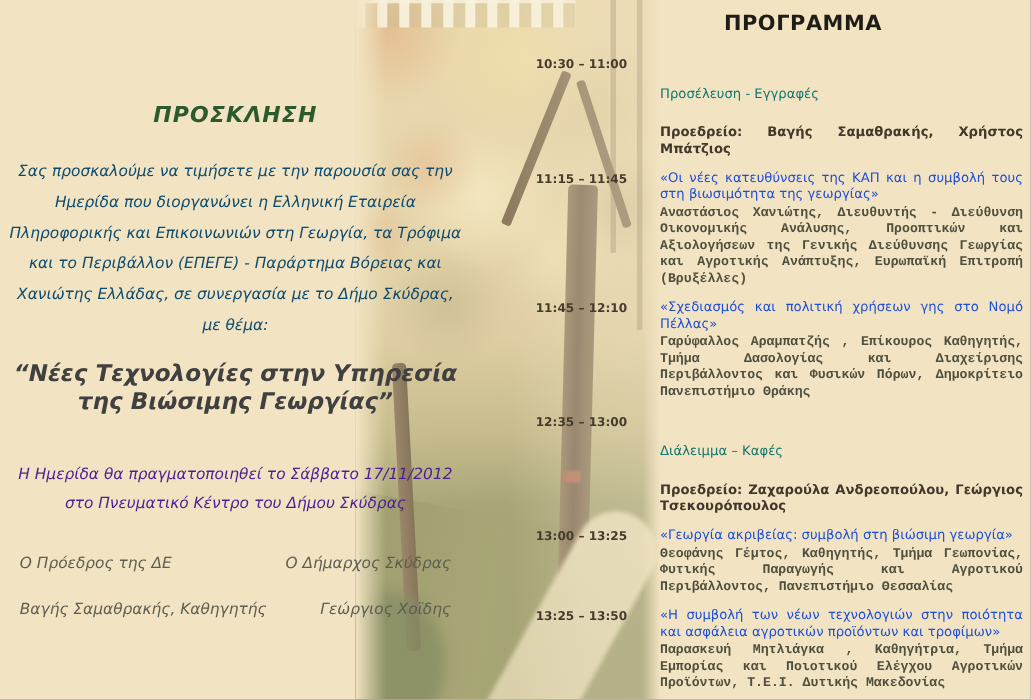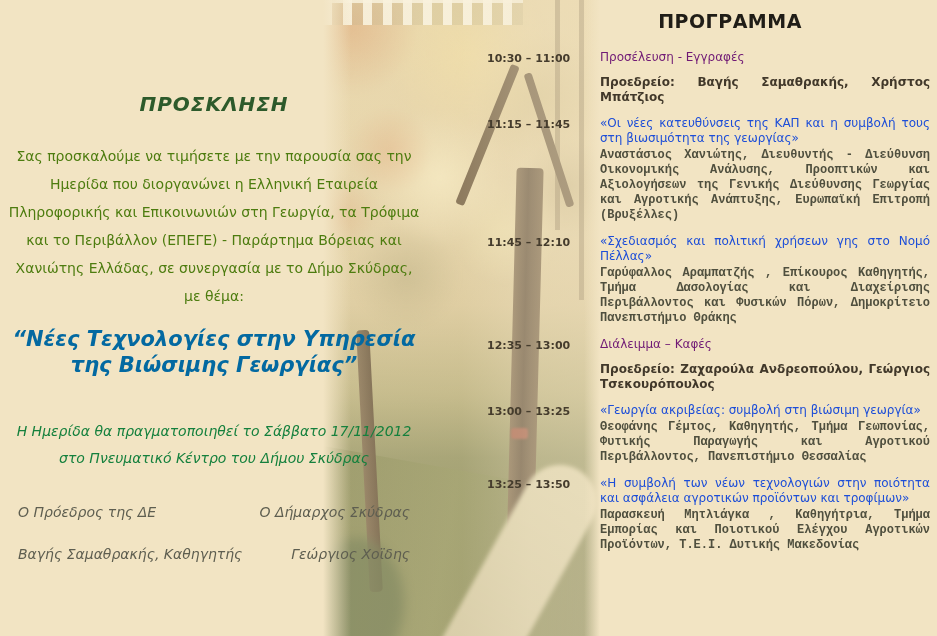--- a/index.html
+++ b/index.html
@@ -93,54 +93,54 @@
     position:absolute;left:2px;top:92px;width:424px;
     text-align:center;z-index:2;
     color:#38672f;
   }
   .inv-title{
     margin:0 0 26px 0;
     font-size:20px;font-weight:bold;font-style:italic;
     letter-spacing:1px;color:#2d5a2b;
   }
   .inv-line{
-    font-size:14px;line-height:28px;
-    white-space:nowrap;color:#4d7c0f;
+    font-size:14px;font-style:italic;line-height:28px;
+    white-space:nowrap;color:#0c4a6e;
   }
   .event-title{
     margin-top:16px;
     font-size:21px;font-weight:bold;font-style:italic;line-height:26px;
-    color:#0369a1;
+    color:#404040;
   }
   .inv-date{
     margin-top:40px;
-    font-size:14px;font-style:italic;line-height:27px;color:#15803d;
+    font-size:14px;font-style:italic;line-height:27px;color:#4c1d95;
   }
   .signatures{margin-top:32px;font-style:italic;color:#5e5e50;font-size:14px;}
   .sig-row{display:flex;justify-content:space-between;padding:0 16px;align-items:center;}
   .sig-row + .sig-row{margin-top:26px;}
   .sig-cell{white-space:nowrap;}
 
   
   .program{position:absolute;left:487px;top:10px;width:446px;z-index:2;}
   .program-title{
     margin:0 0 18px 0;text-align:center;transform:translateX(20px);
     font-size:19px;font-weight:bold;letter-spacing:.5px;color:#201d17;
   }
   .program-row{display:flex;margin-bottom:11px;}
   .time{
     flex:none;width:92px;white-space:nowrap;
     font-size:11px;font-weight:bold;color:#453c2d;line-height:15px;padding-top:1px;
   }
   .entries{flex:none;width:330px;margin-left:21px;}
   .entry{font-size:12px;line-height:15px;text-align:justify;}
   .entry + .entry{margin-top:2px;}
-  .entry.regular{color:#701a75;}
+  .entry.regular{color:#0f766e;margin-top:28px;}
   .entry.chair{font-weight:bold;color:#41382a;}
-  .entry + .entry.chair{margin-top:10px;}
+  .entry + .entry.chair{margin-top:20px;}
   .entry.quote{color:#1d4ed8;}
   .entry.speaker{font-weight:bold;color:#4f4f3e;font-family:Liberation Mono, monospace;}
 </style>
 </head>
 <body>
 
 <div class="page">
 
   <div class="photo">
     <div class="ph ph-base"></div>

